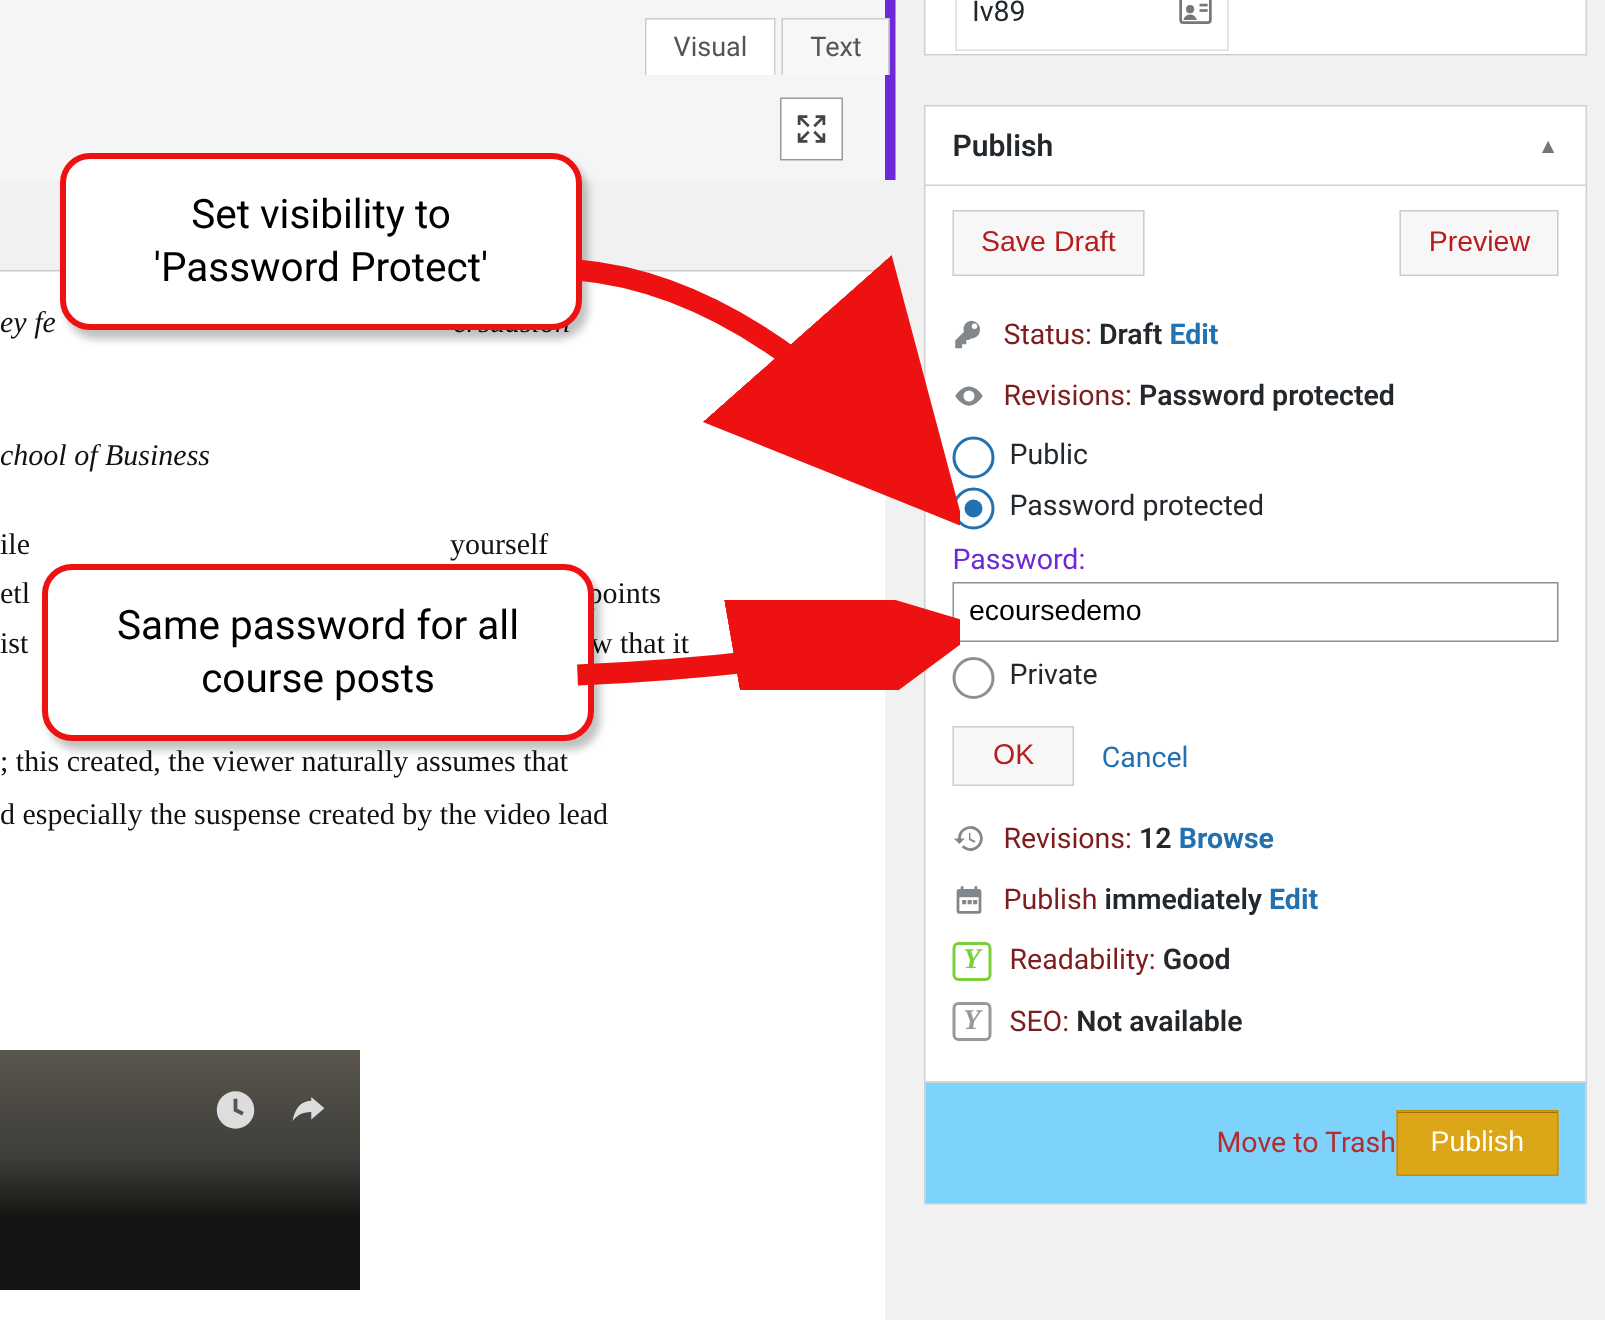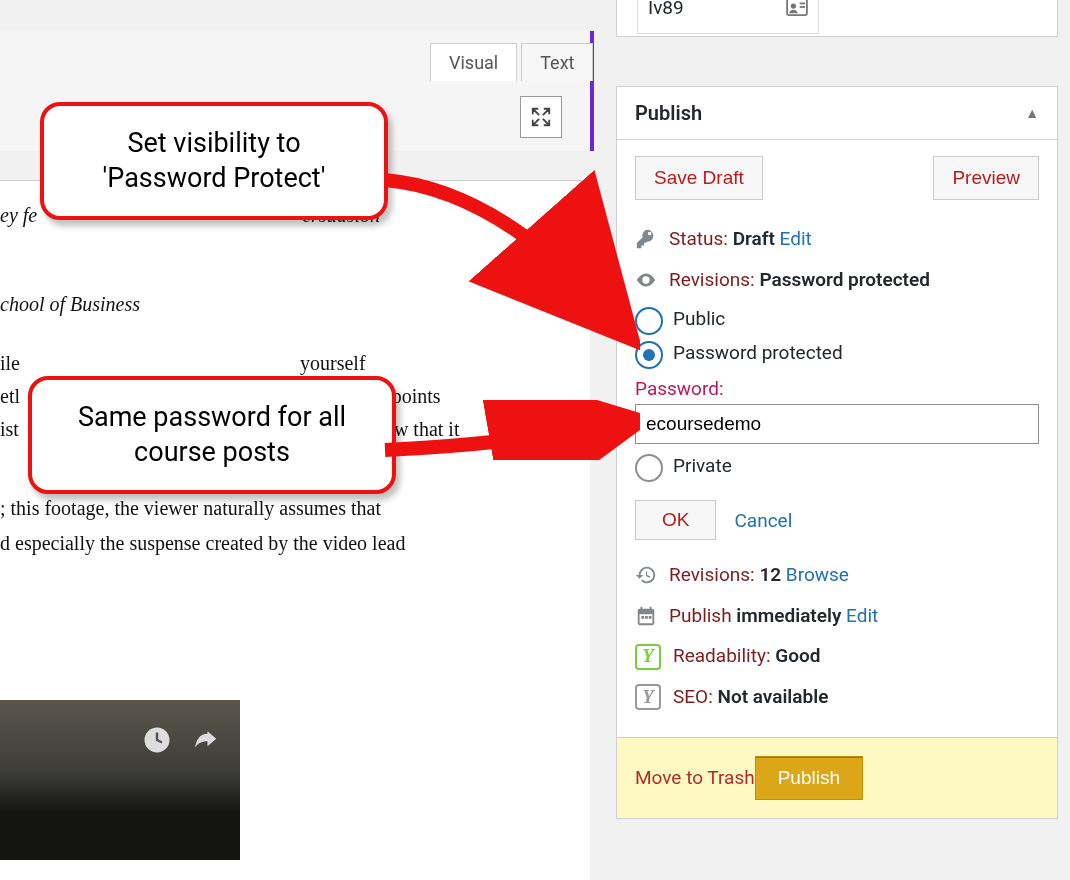--- a/index.html
+++ b/index.html
@@ -1,54 +1,54 @@
 <!DOCTYPE html>
 <html><head>
 <meta charset="utf-8">
 <style>
   html,body{margin:0;padding:0;font-family:-apple-system,BlinkMacSystemFont,"Segoe UI",Roboto,sans-serif;background:#f1f1f1;color:#23282d;}
   .stage{position:relative;width:1070px;height:880px;overflow:hidden;background:#f1f1f1;}
   
   .top-frag{position:absolute;left:616px;top:0;width:440px;height:36px;background:#fff;border:1px solid #ccd0d4;border-top:none;}
   .top-frag-inner{position:absolute;left:20px;top:-20px;width:160px;height:40px;border:1px solid #ddd;padding:6px 10px;font-size:19px;color:#23282d;display:flex;align-items:center;justify-content:space-between;}
   
-  .ed-top{position:absolute;left:0;top:0;width:590px;height:120px;background:#f5f5f5;border-right:4px solid #6d28d9;margin-top:31px;}
+  .ed-top{position:absolute;left:0;top:0;width:590px;height:120px;background:#f5f5f5;border-right:7px solid #6d28d9;}
   .tabs{position:absolute;top:12px;left:430px;display:flex;}
   .tab{border:1px solid #ccc;border-bottom:none;padding:8px 18px;font-size:18px;color:#555;background:#f7f7f7;cursor:pointer;}
   .tab.active{background:#fff;}
   .tab + .tab{margin-left:4px;}
   .expand-btn{position:absolute;top:65px;left:520px;width:40px;height:40px;border:1px solid #999;background:#fff;display:flex;align-items:center;justify-content:center;cursor:pointer;}
   .expand-btn svg{width:22px;height:22px;}
   .content{position:absolute;left:0;top:180px;width:590px;height:700px;background:#fff;border-top:1px solid #ccc;padding:20px 0 0 0;}
   .content p{font-family:Georgia,serif;font-size:20px;color:#111;margin:0 0 30px 0;line-height:1.45;}
   .content .ital{font-style:italic;}
   .video{position:absolute;left:0;top:700px;width:240px;height:160px;background:linear-gradient(#5a564c,#3d3d3a 45%,#141412 70%);}
   .video .vicons{position:absolute;top:25px;right:20px;color:#fff;display:flex;gap:18px;}
   .video .vicons svg{width:30px;height:30px;fill:#eee;}
   
-  .pub{position:absolute;left:616px;top:86px;width:440px;background:#fff;border:1px solid #ccd0d4;}
+  .pub{position:absolute;left:616px;top:70px;width:440px;background:#fff;border:1px solid #ccd0d4;}
   .pub-head{display:flex;justify-content:space-between;align-items:center;padding:14px 18px;border-bottom:1px solid #ccd0d4;font-size:20px;font-weight:600;}
   .pub-head .tri{color:#72777c;font-size:14px;cursor:pointer;}
   .pub-body{padding:16px 18px 12px 18px;}
   .btnrow{display:flex;justify-content:space-between;margin-bottom:26px;}
   .btn{border:1px solid #ccc;background:#f7f7f7;padding:10px 18px;font-size:19px;color:#b91c1c;cursor:pointer;}
   .meta{font-size:19px;color:#646970;margin:14px 0;display:flex;align-items:center;gap:12px;line-height:1.4;}
   .meta .lbl{color:#7f1d1d;}
   .meta .val{color:#23282d;font-weight:600;margin-top:28px;}
-  .meta .lnk{color:#2271b1;cursor:pointer;font-weight:400;}
+  .meta .lnk{color:#2271b1;cursor:pointer;font-weight:700;}
   .meta svg{width:22px;height:22px;flex-shrink:0;}
   .vis-opts{margin:6px 0 8px 0;}
   .radio-row{display:flex;align-items:flex-start;gap:10px;margin:6px 0;font-size:19px;color:#23282d;}
   .radio{width:24px;height:24px;border:2px solid #2271b1;border-radius:50%;display:inline-flex;align-items:center;justify-content:center;cursor:pointer;flex-shrink:0;}
   .radio.grey{border-color:#8c8f94;}
   .radio .dot{width:12px;height:12px;border-radius:50%;background:#2271b1;}
-  .pw-label{font-size:19px;color:#be185d;margin:8px 0 4px 0;}
+  .pw-label{font-size:19px;color:#6d28d9;margin:8px 0 4px 0;}
   .pw-input{width:100%;font-size:19px;padding:8px 10px;border:1px solid #8c8f94;box-sizing:border-box;}
   .okrow{display:flex;align-items:center;gap:18px;margin:18px 0 22px 0;}
-  .pub-foot{display:flex;justify-content:flex-start;align-items:center;border-top:1px solid #ccd0d4;padding:18px;background:#fef9c3;}
+  .pub-foot{display:flex;justify-content:flex-end;align-items:center;border-top:1px solid #ccd0d4;padding:18px;background:#7dd3fc;}
   .trash{color:#b32d2e;font-size:19px;cursor:pointer;}
   .pub-btn{background:#dba617;border:1px solid #c48f00;color:#fff;font-size:19px;padding:10px 22px;cursor:pointer;box-shadow:0 1px 0 #a07000 inset;}
   .yicon{width:22px;height:22px;border:2px solid;border-radius:4px;display:inline-flex;align-items:center;justify-content:center;font-weight:700;font-family:Georgia,serif;font-style:italic;}
   .yicon.green{border-color:#7ad03a;color:#7ad03a;}
   .yicon.grey{border-color:#999;color:#999;}
   
   .callout{position:absolute;background:#fff;border:4px solid #e11;border-radius:20px;padding:20px 30px;font-size:27px;text-align:center;color:#000;line-height:1.3;box-shadow:4px 6px 6px rgba(0,0,0,.25);}
   .c1{left:40px;top:102px;width:280px;}
   .c2{left:28px;top:376px;width:300px;}
   
@@ -83,21 +83,21 @@
         </svg>
     </div>
   </div>
 
   <div class="content">
     <p class="ital" style="white-space:pre;">ey fe                                                     ersuasion</p>
     <p class="ital" style="margin-top:60px;">chool of Business</p>
     <p><span>ile</span><span style="display:inline-block;width:280px;"></span><span>yourself</span></p>
     <p style="margin-top:-26px;"><span>etl</span><span style="display:inline-block;width:300px;"></span><span>Pullman points</span></p>
     <p style="margin-top:-26px;"><span>ist</span><span style="display:inline-block;width:300px;"></span><span>udies show that it</span></p>
-    <p style="margin-top:50px;">; this footage, the viewer naturally assumes that</p>
+    <p style="margin-top:50px;">; this created, the viewer naturally assumes that</p>
     <p style="margin-top:-24px;">d especially the suspense created by the video lead</p>
   </div>
 
   <div class="video">
     <div class="vicons">
       <svg viewBox="0 0 24 24">
           <circle cx="12" cy="12" r="10" fill="#ddd"></circle>
           <path d="M12 6v6l4 2" stroke="#555" stroke-width="2" fill="none"></path>
         </svg>
       <svg viewBox="0 0 24 24">

